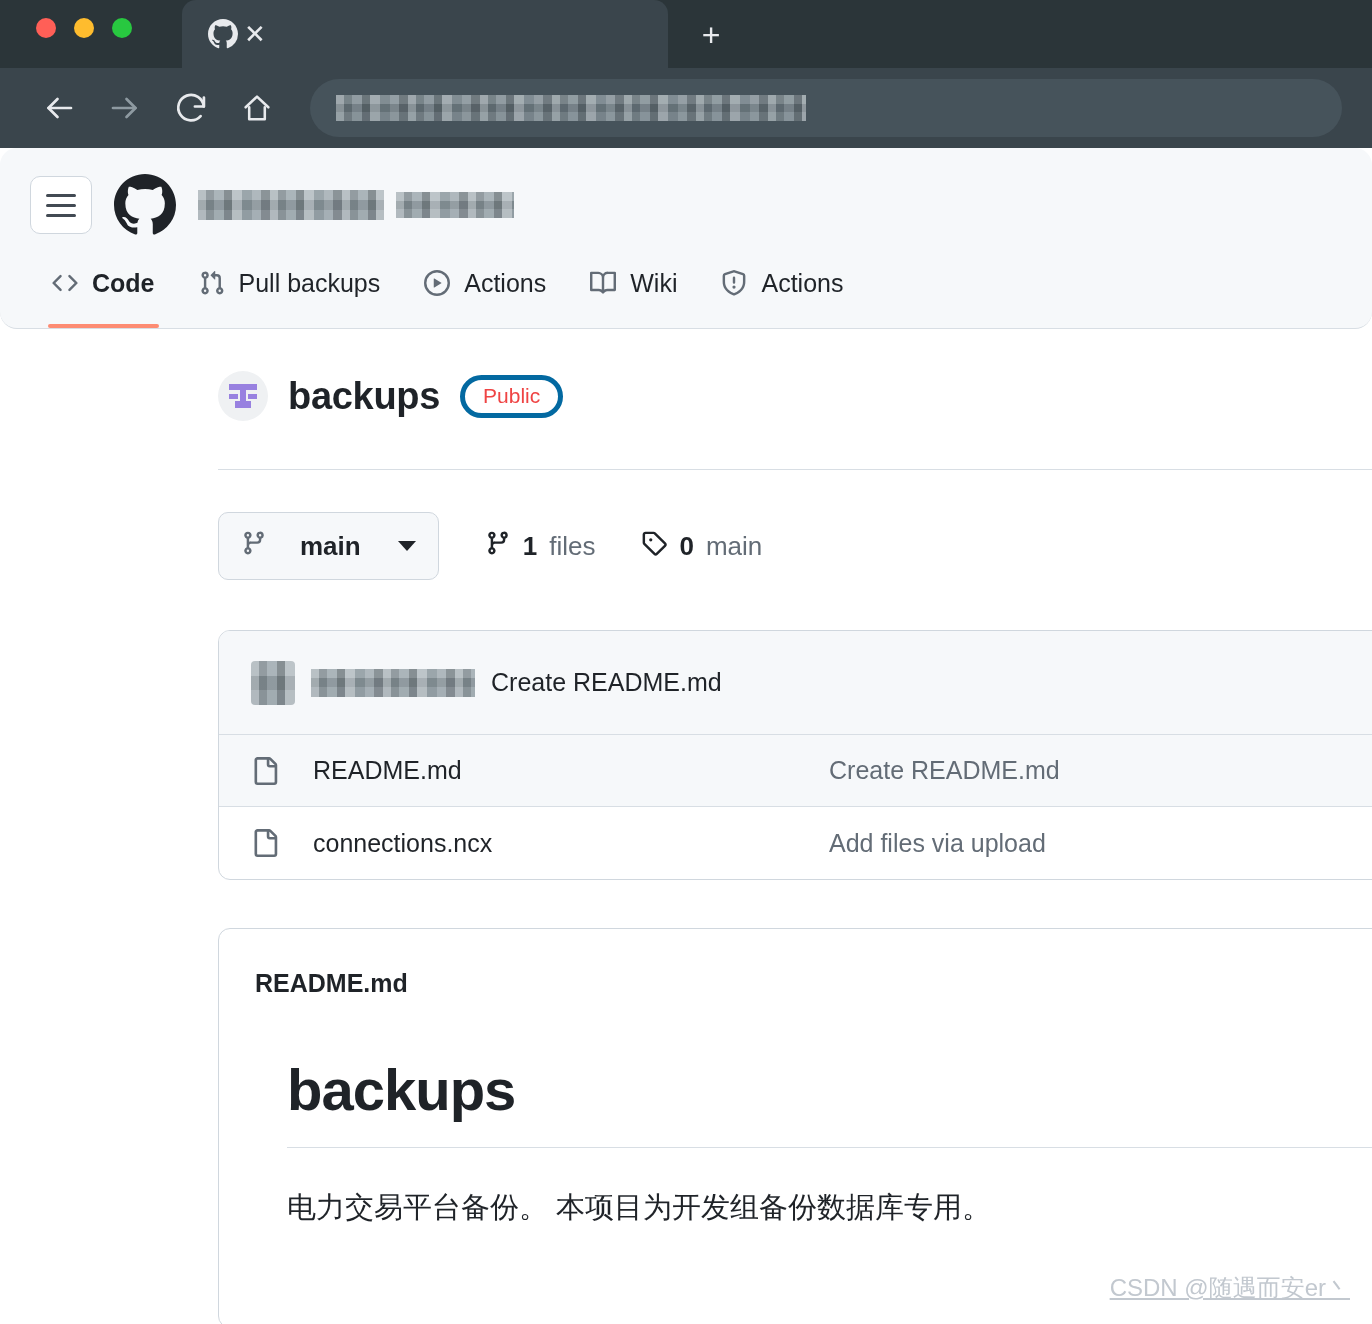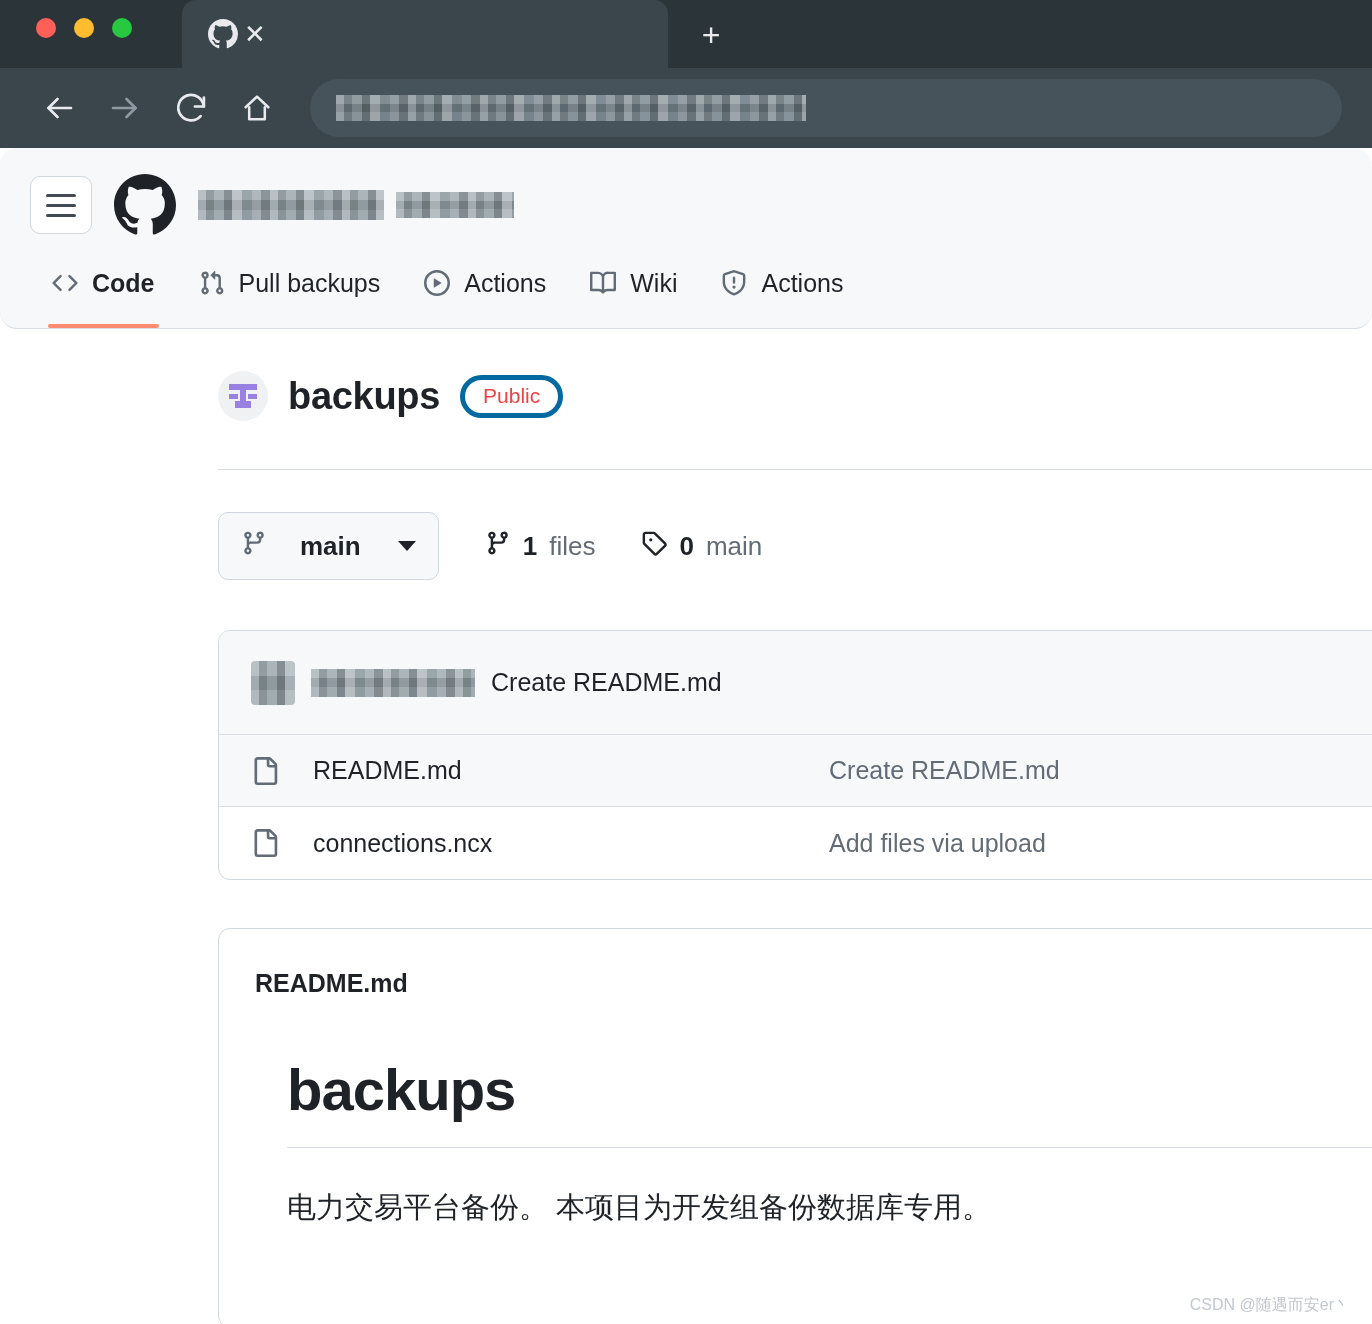--- a/index.html
+++ b/index.html
@@ -279,24 +279,25 @@
     border-bottom: 1px solid #d8dee4;
   }
   .readme-p {
     margin-top: 38px;
     font-size: 29px; color: #1f2328;
     line-height: 1.5;
   }
 
   .watermark {
     position: absolute;
-    right: 22px; bottom: 8px;
-    font-size: 16px;
+    right: 22px; bottom: 20px;
+    font-size: 24px;
     color: #c2c8cf;
     white-space: nowrap;
+    text-decoration: underline;
   }
 </style>
 </head>
 <body>
 
 <div id="browser-chrome">
 
   <div class="tab-strip">
     <div class="traffic-lights">
       <div class="tl-dot tl-red"></div>

